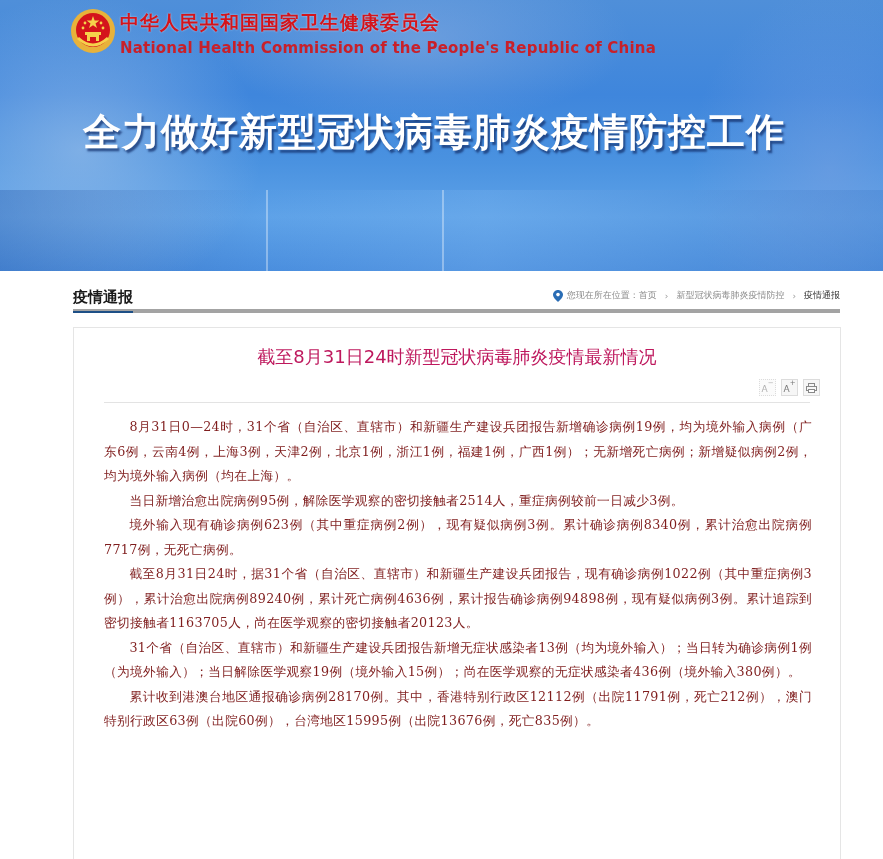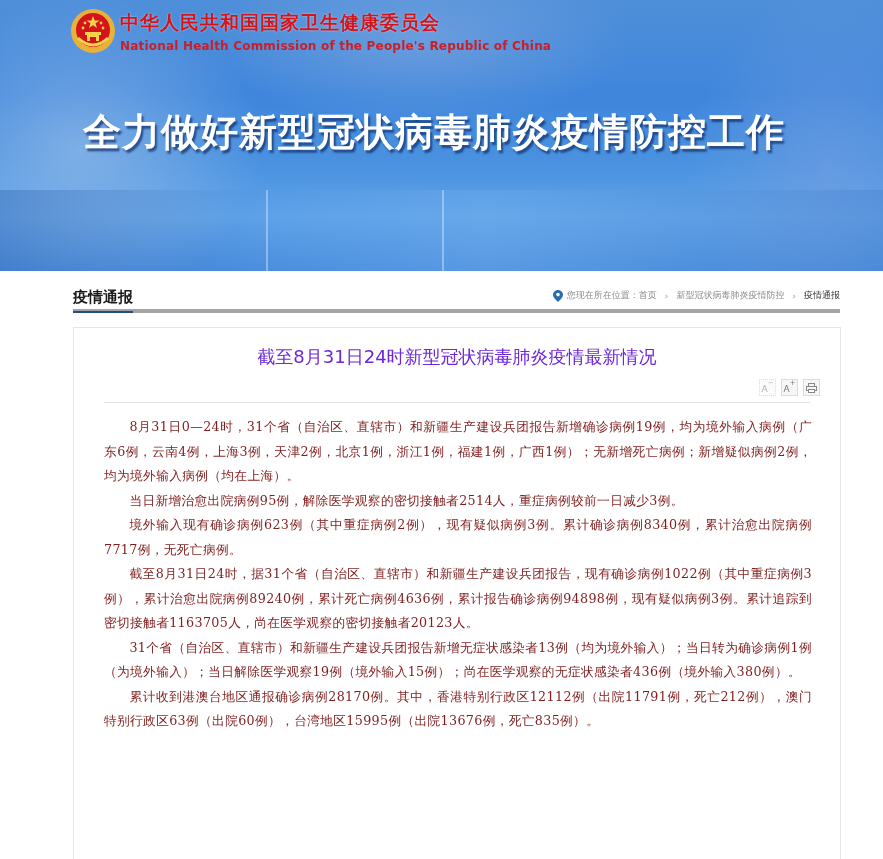--- a/index.html
+++ b/index.html
@@ -22,21 +22,21 @@
     background: linear-gradient(90deg, rgba(40,90,170,0.35) 0%, rgba(80,140,220,0) 30%, rgba(130,185,240,0.25) 55%, rgba(60,120,200,0.3) 100%); }
 
   .logo { position: absolute; left: 70px; top: 8px; width: 46px; height: 46px; }
   .site-title-cn {
     position: absolute; left: 120px; top: 10px;
     font-size: 19px; font-weight: bold; color: #d4141b; letter-spacing: 1px;
     text-shadow: 0 0 2px rgba(255,255,255,0.6);
   }
   .site-title-en {
     position: absolute; left: 120px; top: 39px;
-    font-size: 12px; font-weight: bold; color: #c8202a; letter-spacing: 0.2px;
+    font-size: 15px; font-weight: bold; color: #c8202a; letter-spacing: 0.2px;
   }
   .banner-slogan {
     position: absolute; left: 83px; top: 107px;
     font-size: 38px; font-weight: bold; color: #ffffff; letter-spacing: 1px;
     text-shadow: 2px 3px 2px rgba(20,50,110,0.75);
   }
 
   
   .section-header {
     position: absolute; left: 73px; top: 286px; width: 767px; height: 27px;
@@ -56,21 +56,21 @@
   .breadcrumb .current { color: #333333; }
   .breadcrumb .link { cursor: pointer; }
 
   
   .article {
     position: absolute; left: 73px; top: 327px; width: 768px; height: 560px;
     border: 1px solid #e5e5e5; background: #ffffff;
   }
   .article-title {
     position: absolute; left: 0; top: 17px; width: 100%; text-align: center;
-    font-size: 18px; color: #6d28d9;
+    font-size: 18px; color: #be185d;
   }
   .meta {
     position: absolute; left: 0; top: 53px; width: 100%; text-align: center;
     font-size: 8.5px; color: #8a8a8a;
   }
   .meta span { margin: 0 3px; }
   .tools {
     position: absolute; right: 20px; top: 51px; display: flex; gap: 5px;
   }
   .tool-btn {

